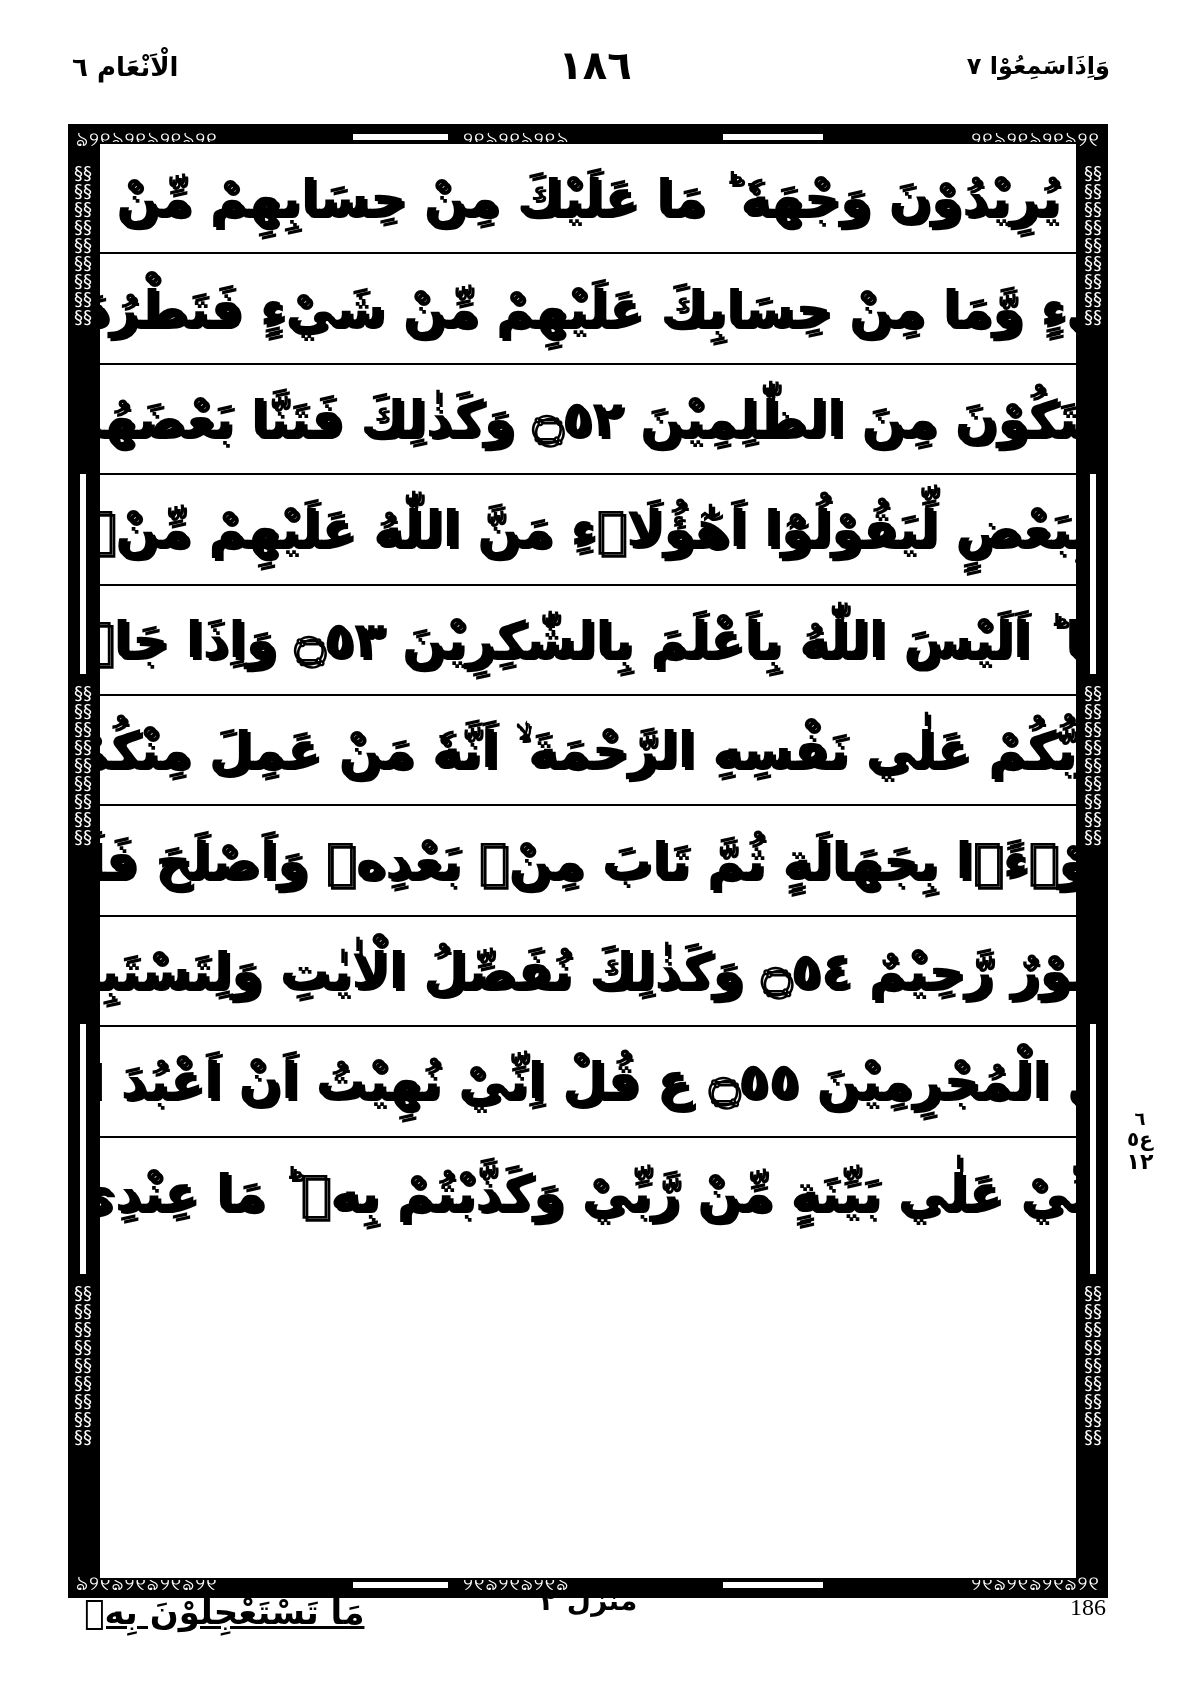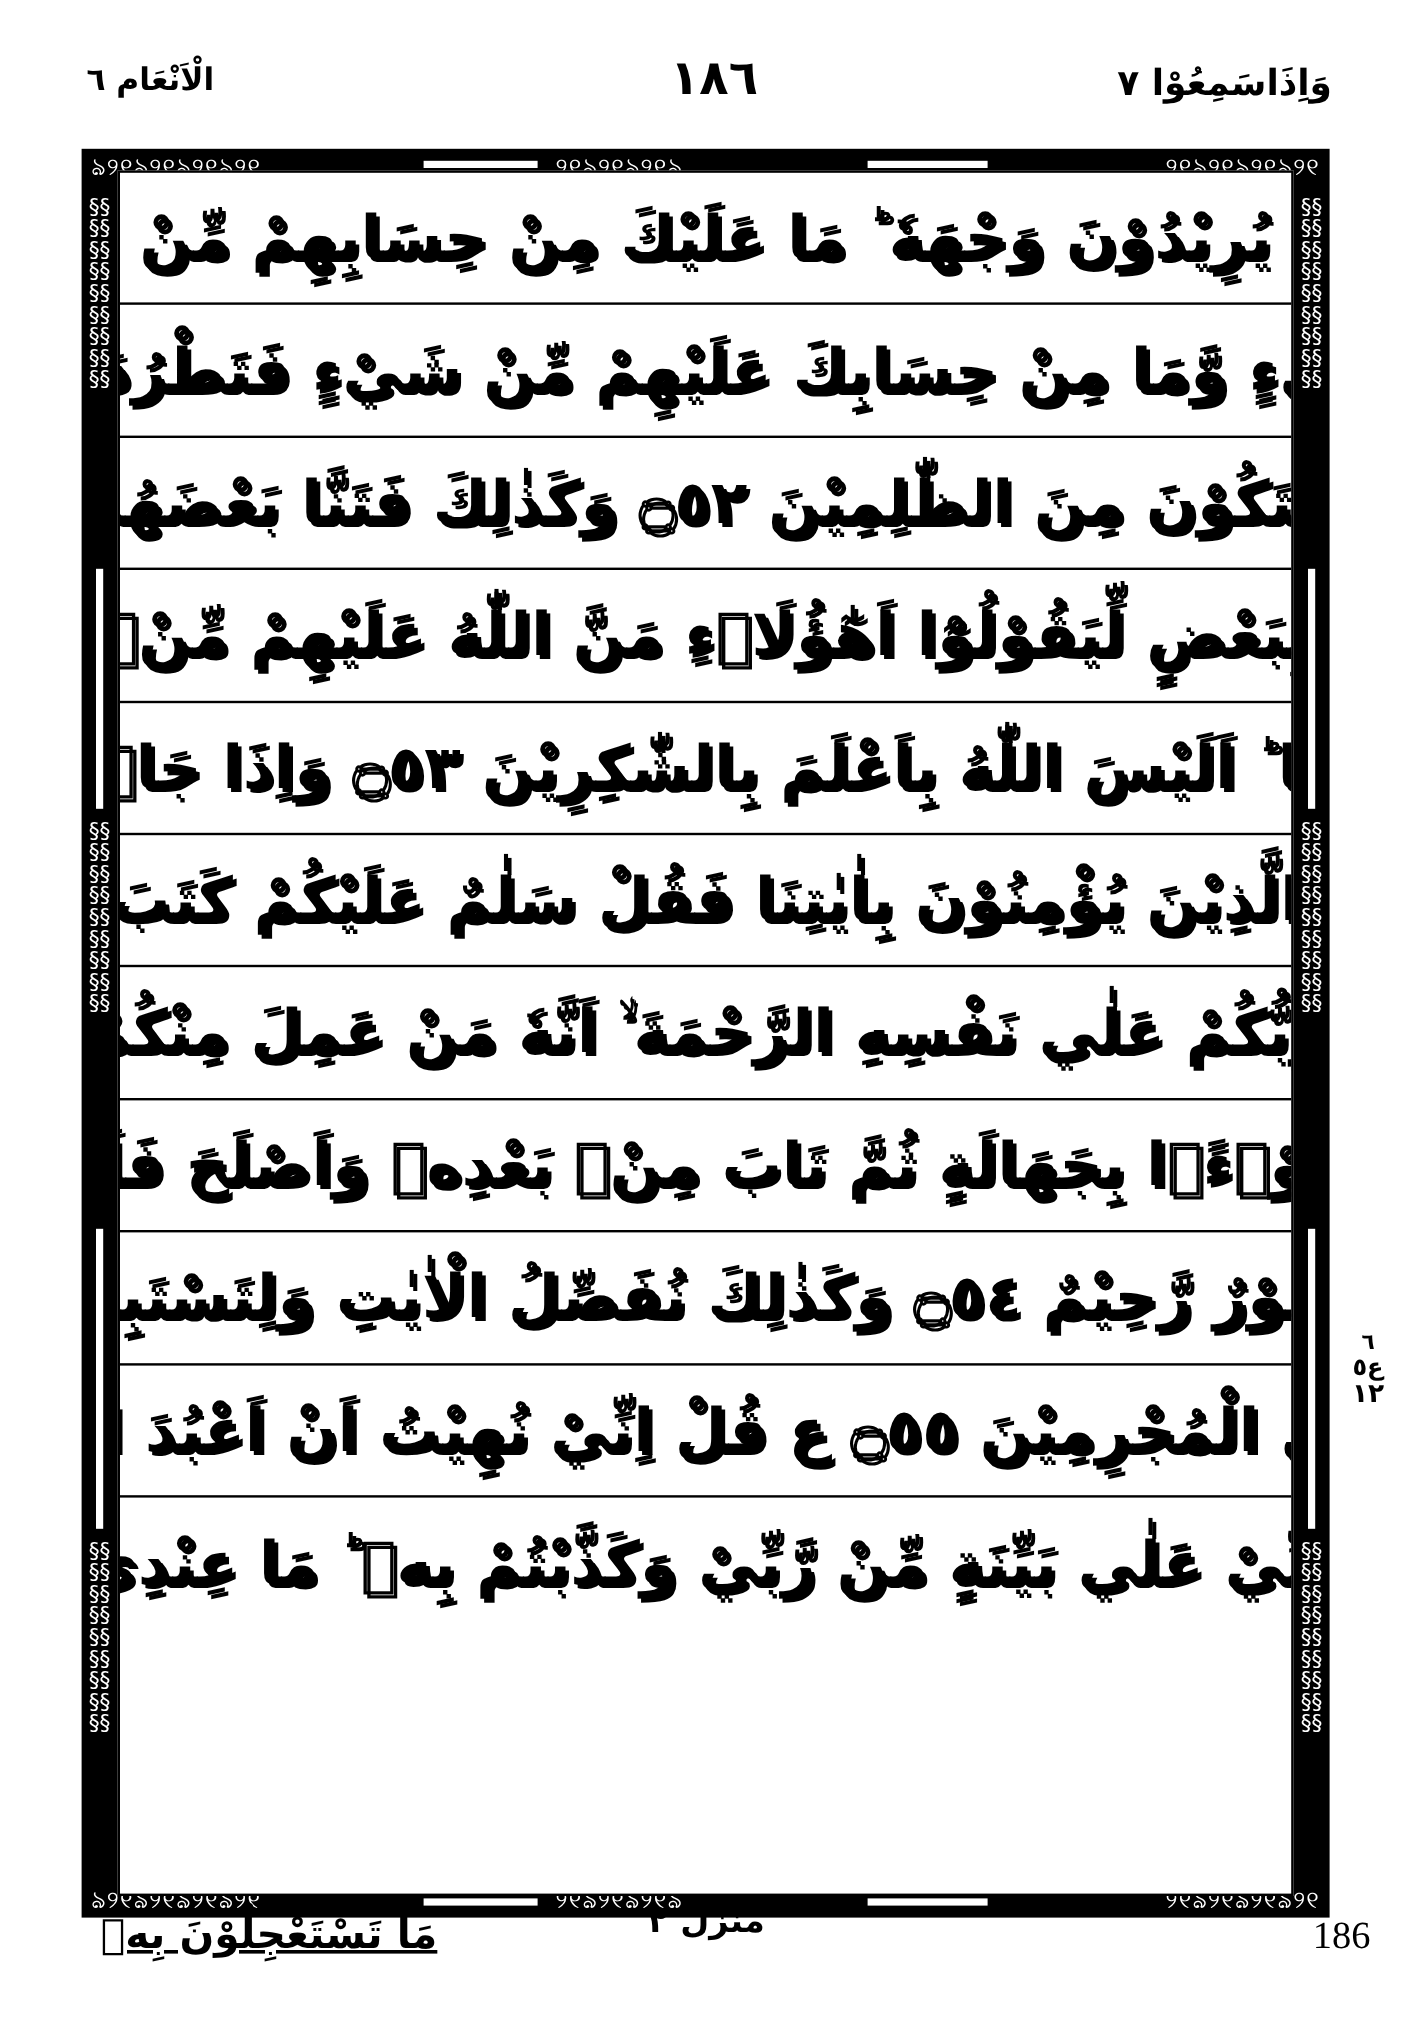--- a/index.html
+++ b/index.html
@@ -3,21 +3,21 @@
 <meta charset="utf-8">
 <style>
   html, body { margin:0; padding:0; }
   body {
     width:1190px; height:1684px; background:#ffffff; position:relative; overflow:hidden;
     font-family:"DejaVu Sans", sans-serif; color:#000;
   }
   .header { position:absolute; left:0; top:40px; width:1190px; height:60px; }
   .hdr-left { position:absolute; left:72px; top:12px; font-size:26px; font-weight:bold; direction:rtl; }
   .hdr-center { position:absolute; left:540px; top:2px; width:110px; text-align:center; font-size:40px; font-weight:bold; direction:rtl; }
-  .hdr-right { position:absolute; right:80px; top:12px; font-size:30px; font-weight:bold; direction:rtl; }
+  .hdr-right { position:absolute; right:80px; top:12px; font-size:24px; font-weight:bold; direction:rtl; }
 
   .frame {
     position:absolute; left:68px; top:104px; width:1040px; height:1474px;
     background:#000; box-sizing:border-box;margin-top:20px;
   }
   .frame-band-top, .frame-band-bottom {
     position:absolute; left:30px; right:30px; height:6px; background:#fff;
   }
   .frame-band-top { top:10px; }
   .frame-band-bottom { bottom:10px; }
@@ -61,21 +61,21 @@
     font-weight:bold; line-height:1.05;
   }
   .ruku .top { font-size:18px; }
   .ruku .mid { font-size:20px; }
   .ruku .bot { font-size:22px; }
 
   .footer { position:absolute; left:0; top:1584px; width:1190px; height:80px; }
   .ftr-catch { position:absolute; left:84px; top:8px; font-size:34px; font-weight:bold; direction:rtl;text-decoration:underline; }
   .ftr-manzil { position:absolute; left:540px; top:0; font-size:28px; font-weight:bold; direction:rtl; }
   .ftr-site { position:absolute; left:705px; top:8px; font-family:"Liberation Sans", sans-serif; font-weight:bold; font-size:36px; letter-spacing:0px; }
-  .ftr-pagenum { position:absolute; left:1070px; top:10px; font-family:"Liberation Serif", serif; font-size:32px;margin-left:24px; }
+  .ftr-pagenum { position:absolute; left:1070px; top:10px; font-family:"Liberation Serif", serif; font-size:24px; }
 </style>
 </head>
 <body>
 
 <div class="header">
   <div class="hdr-left">الْاَنْعَام ٦</div>
   <div class="hdr-center">١٨٦</div>
   <div class="hdr-right">وَاِذَاسَمِعُوْا ٧</div>
 </div>
 
@@ -103,21 +103,20 @@
   <div class="orn orn-bot-r">୨୧ঌ୨୧ঌ୨୧ঌ୨୧</div>
   <div class="frame-band-bottom" style="left:285px; right:660px;"></div>
   <div class="frame-band-bottom" style="left:655px; right:285px;"></div>
 
   <div class="text-area">
     <div class="line">يُرِيْدُوْنَ وَجْهَهٗ ؕ مَا عَلَيْكَ مِنْ حِسَابِهِمْ مِّنْ</div>
     <div class="line">شَيْءٍ وَّمَا مِنْ حِسَابِكَ عَلَيْهِمْ مِّنْ شَيْءٍ فَتَطْرُدَهُمْ</div>
     <div class="line">فَتَكُوْنَ مِنَ الظّٰلِمِيْنَ ۝٥٢ وَكَذٰلِكَ فَتَنَّا بَعْضَهُمْ</div>
     <div class="line">بِبَعْضٍ لِّيَقُوْلُوْٓا اَهٰٓؤُلَاۗءِ مَنَّ اللّٰهُ عَلَيْهِمْ مِّنْۢ</div>
     <div class="line">بَيْنِنَا ؕ اَلَيْسَ اللّٰهُ بِاَعْلَمَ بِالشّٰكِرِيْنَ ۝٥٣ وَاِذَا جَاۗءَكَ</div>
-    <div class="line">الَّذِيْنَ يُؤْمِنُوْنَ بِاٰيٰتِنَا فَقُلْ سَلٰمٌ عَلَيْكُمْ كَتَبَ</div>
     <div class="line">رَبُّكُمْ عَلٰي نَفْسِهِ الرَّحْمَةَ ۙ اَنَّهٗ مَنْ عَمِلَ مِنْكُمْ</div>
     <div class="line">سُوْۗءًۢا بِجَهَالَةٍ ثُمَّ تَابَ مِنْۢ بَعْدِهٖ وَاَصْلَحَ فَاَنَّهٗ</div>
     <div class="line">غَفُوْرٌ رَّحِيْمٌ ۝٥٤ وَكَذٰلِكَ نُفَصِّلُ الْاٰيٰتِ وَلِتَسْتَبِيْنَ</div>
     <div class="line">سَبِيْلُ الْمُجْرِمِيْنَ ۝٥٥ ع قُلْ اِنِّيْ نُهِيْتُ اَنْ اَعْبُدَ الَّذِيْنَ</div>
     <div class="line">اِنِّيْ عَلٰي بَيِّنَةٍ مِّنْ رَّبِّيْ وَكَذَّبْتُمْ بِهٖ ؕ مَا عِنْدِيْ</div>
   </div>
 </div>
 
 <div class="ruku">
   <div class="top">٦</div>

